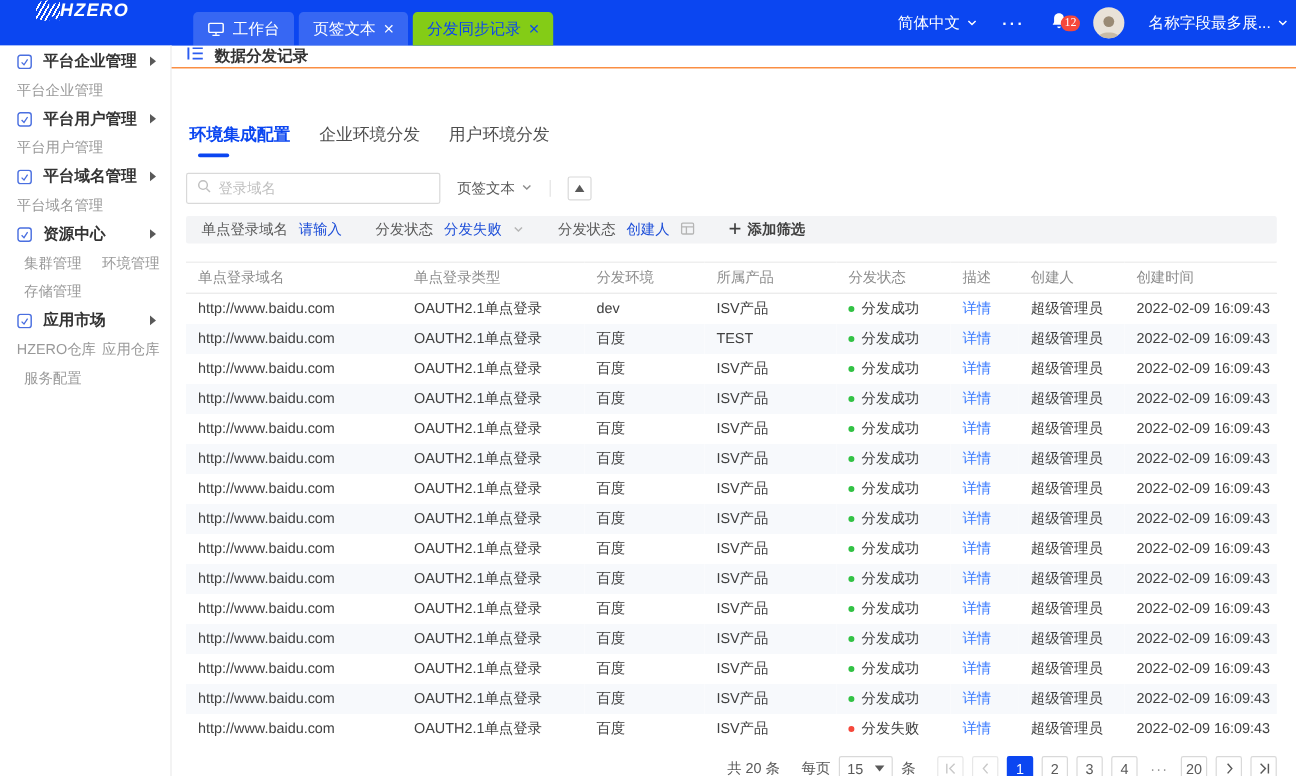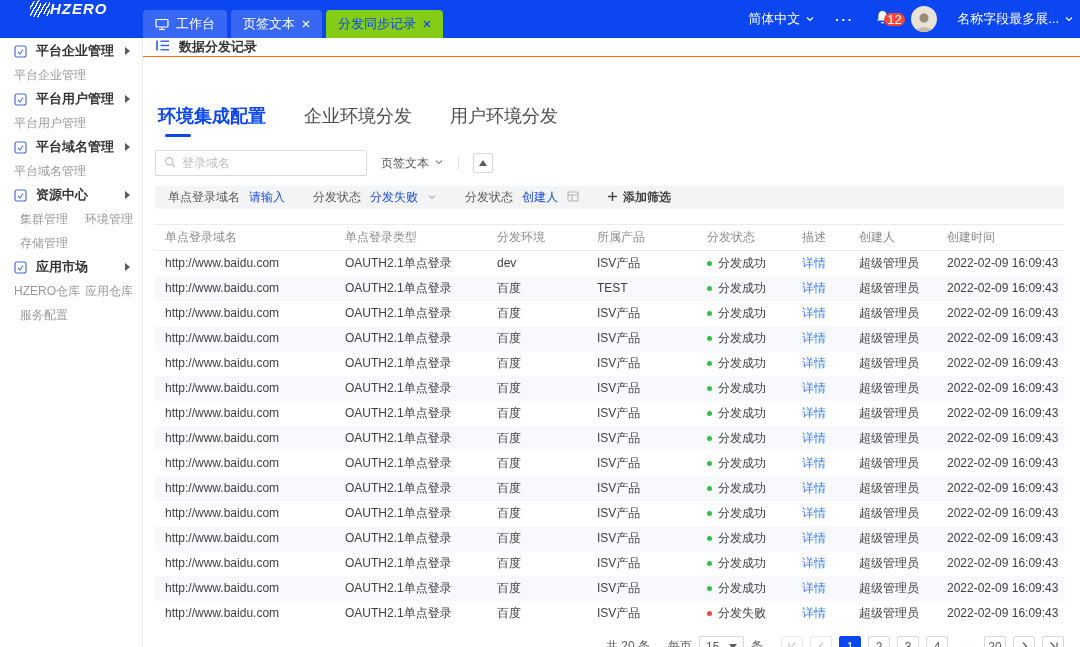--- a/index.html
+++ b/index.html
@@ -7,30 +7,30 @@
     font-family:"Liberation Sans","DejaVu Sans",sans-serif; background:#fff; }
 
   
   .topbar { height:38px; background:#0b46f1; display:flex; align-items:stretch; color:#fff; }
   .logo-area { width:143px; display:flex; align-items:flex-start; gap:0; padding-left:30px; flex:none; }
   .logo-icon { width:20px; height:18px; flex:none;
     background:repeating-linear-gradient(120deg,#fff 0 1.4px,transparent 1.4px 3.6px);
     clip-path:polygon(0 12%,55% 0,55% 32%,100% 2%,100% 98%,55% 68%,55% 100%,0 88%);
     border-radius:3px; }
   .logo-text { font-size:15px; font-weight:700; font-style:italic; letter-spacing:1px; }
-  .nav-tabs { display:flex; align-items:flex-end; gap:4px; margin-left:0; }
+  .nav-tabs { display:flex; align-items:flex-end; gap:4px; margin-left:18px; }
   .nav-tab { height:28px; display:flex; align-items:center; gap:7px; padding:0 12px;
     background:rgba(255,255,255,.18); border-radius:4px 4px 0 0; font-size:13px; cursor:pointer; white-space:nowrap; }
   .nav-tab.active { background:#84cc16; color:#0b46f1; }
   .nav-tab svg { display:block; }
   .topbar-right { margin-left:auto; display:flex; align-items:center; gap:20px; padding-right:6px; font-size:13px; }
   .tb-item { display:flex; align-items:center; gap:5px; cursor:pointer; white-space:nowrap; }
   .bell-wrap { position:relative; cursor:pointer; }
-  .badge { position:absolute; top:4px; left:10px; background:#f5483b; color:#fff; font-size:13px;
-    min-width:16px; height:13px; line-height:13px; text-align:center; border-radius:8px; padding:0 3px; }
+  .badge { position:absolute; top:4px; left:10px; background:#f5483b; color:#fff; font-size:10px;
+    min-width:16px; height:13px; line-height:13px; text-align:center; border-radius:8px; padding:0 3px;font-family:Liberation Serif, serif; }
   .avatar { width:26px; height:26px; border-radius:50%; background:#e9e2d8; overflow:hidden;
     display:flex; align-items:flex-end; justify-content:center; cursor:pointer; }
 
   
   .layout { display:flex; height:609px; }
   .sidebar { width:143px; flex:none; border-right:1px solid #ececec; background:#fff; padding-top:1px; }
   .side-group { height:24px; display:flex; align-items:center; padding:0 12px 0 14px;
     font-size:13px; font-weight:600; color:#333; cursor:pointer; }
   .side-group .gico { margin-right:9px; display:flex; }
   .caret-right { margin-left:auto; width:0; height:0; border-left:5px solid #595959;
@@ -39,21 +39,21 @@
   .side-sub { font-size:12px; color:#999; min-width:64px; cursor:pointer; white-space:nowrap; margin-right:7px; }
 
   
   .main { flex:1; min-width:0; display:flex; flex-direction:column; }
   .page-header { height:28px; display:flex; align-items:center; gap:9px; padding-left:12px;
     border-bottom:1px solid #f97316; }
   .page-title { font-size:13px; font-weight:700; color:#333; }
   .band { height:7px; background:#f4f5f7; }
   .panel { flex:1; padding:13px 16px 0 12px; display:flex; flex-direction:column; }
 
-  .content-tabs { display:flex; gap:38px; font-size:18px; color:#4d4d4d; padding-left:3px;margin-top:34px; }
+  .content-tabs { display:flex; gap:24px; font-size:14px; color:#4d4d4d; padding-left:3px;margin-top:34px; }
   .content-tab { padding-bottom:9px; position:relative; cursor:pointer; }
   .content-tab.active { color:#0b46f1; font-weight:600; }
   .content-tab.active::after { content:""; position:absolute; left:7px; bottom:0; width:26px; height:3px;
     border-radius:2px; background:#0b46f1; }
 
   .search-row { display:flex; align-items:center; gap:14px; margin-top:13px; }
   .search-box { width:212px; height:26px; border:1px solid #d9d9d9; border-radius:2px;
     display:flex; align-items:center; gap:6px; padding:0 8px; background:#fff; }
   .search-box input { border:none; outline:none; flex:1; font-size:12px; color:#333; background:transparent; }
   .search-box input::placeholder { color:#bfbfbf; }

